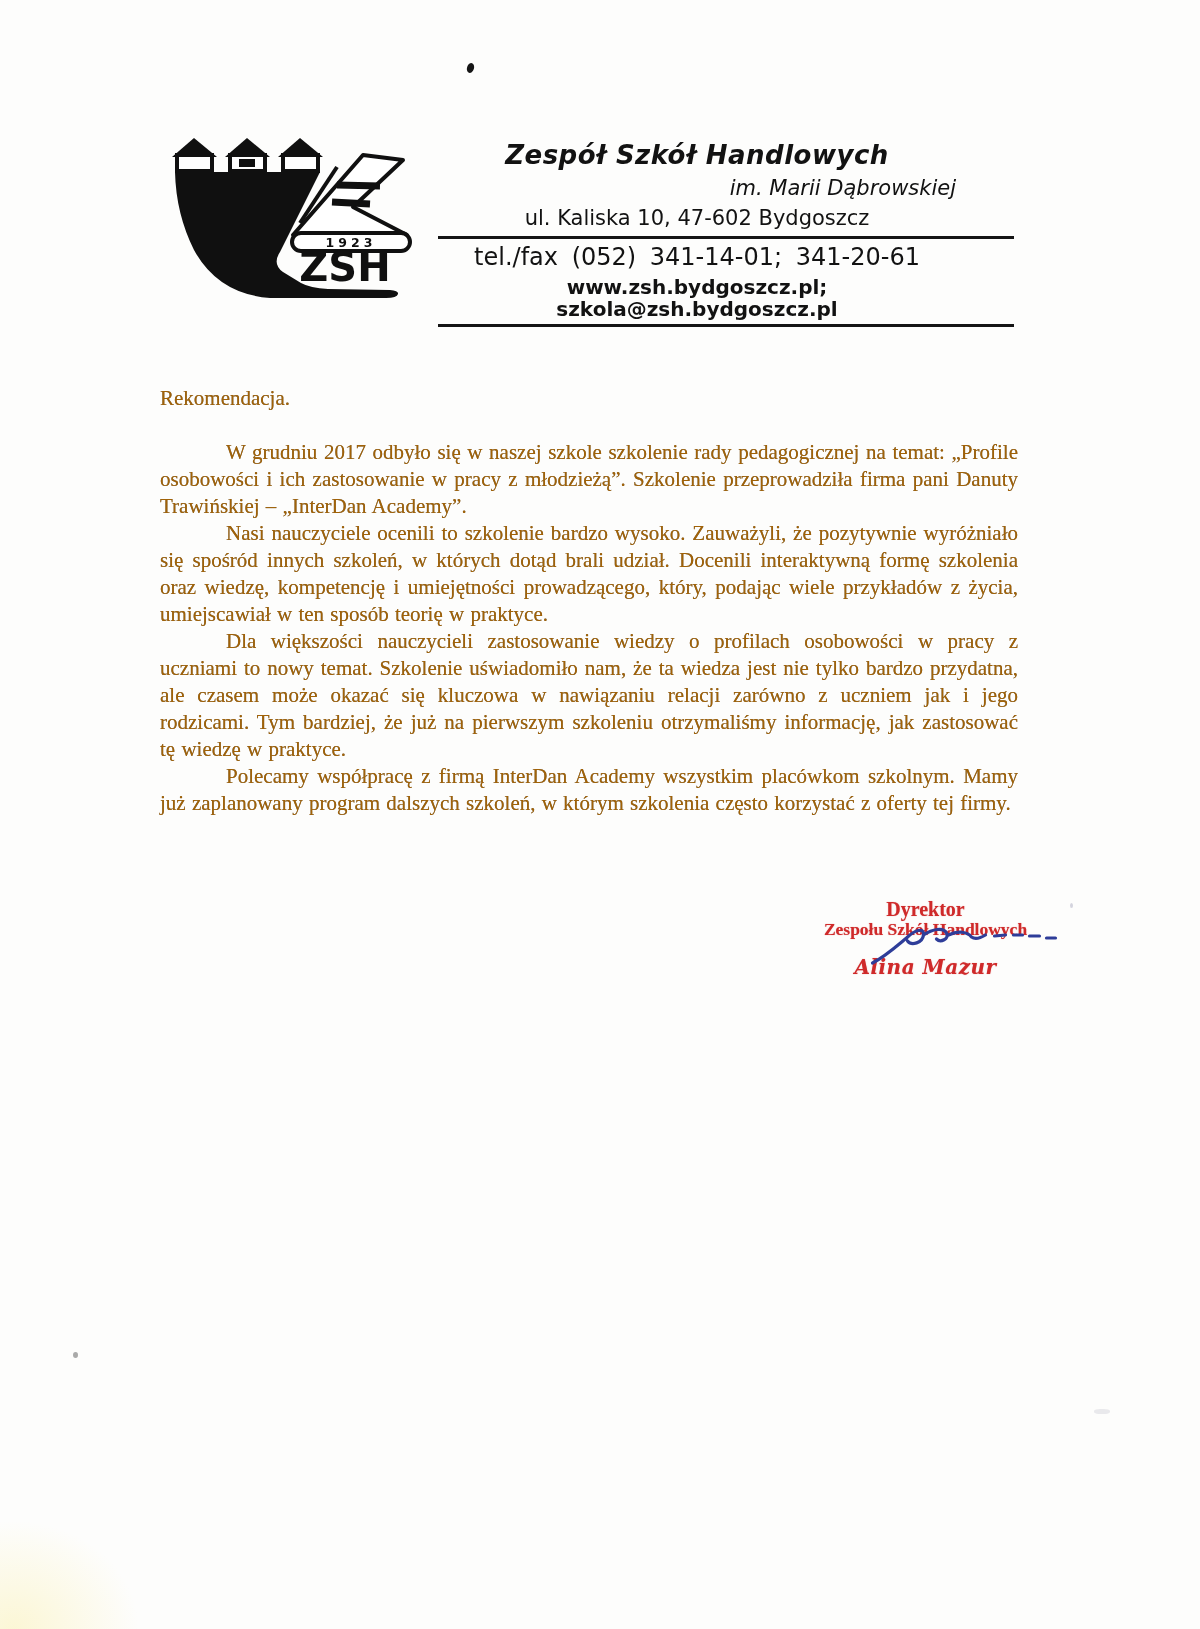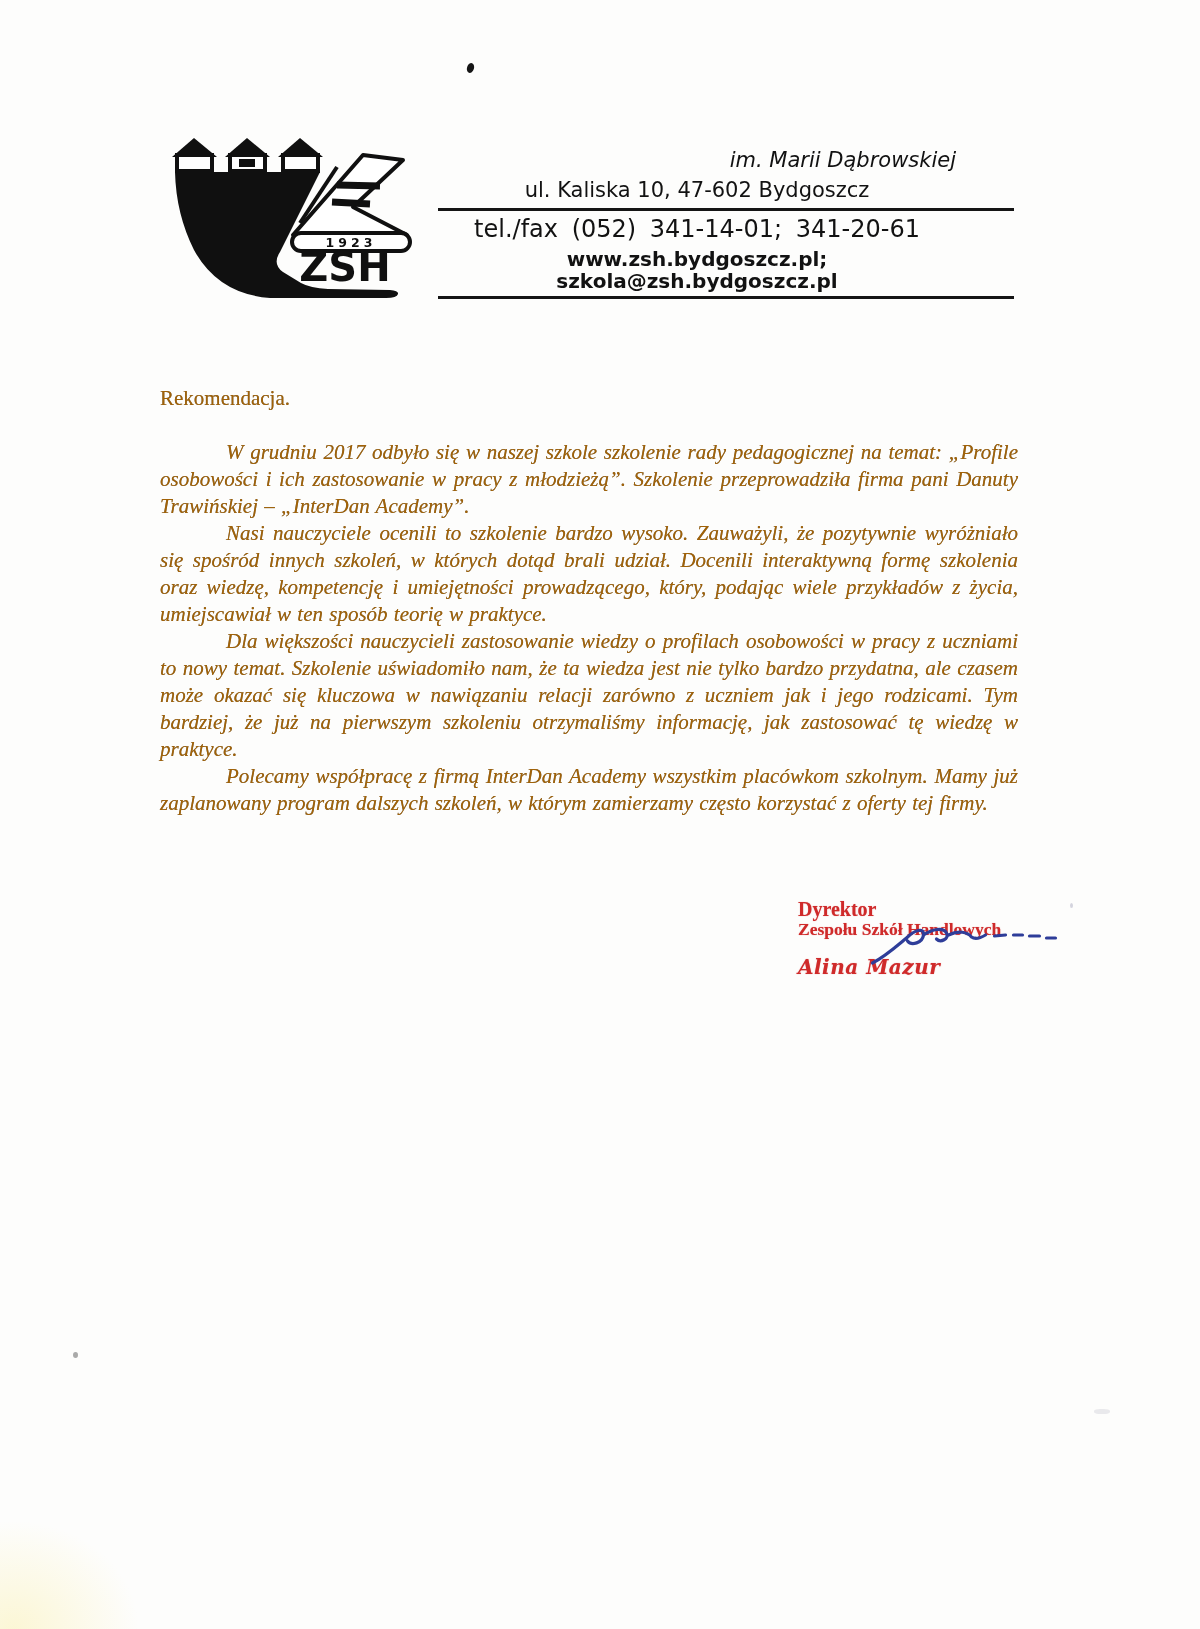--- a/index.html
+++ b/index.html
@@ -23,24 +23,24 @@
   .tel{font-size:24px;line-height:22px;margin-top:7px;font-weight:400;word-spacing:6px;}
   .www{font-size:20px;line-height:22px;margin-top:8px;font-weight:600;}
   
   .letter{
     position:absolute;left:160px;top:385px;width:858px;
     font-size:21px;line-height:27px;color:#a16207;
     text-shadow:0 0 .5px rgba(20,20,20,.55);
   }
   .letter p{margin:0;}
   .letter .title{margin-bottom:27px;}
-  .letter .para{text-align:justify;text-indent:66px;word-spacing:1px;font-style:italic;}
+  .letter .para{text-align:justify;text-indent:66px;word-spacing:1px;}
   
   .signature{
-    position:absolute;left:798px;top:899px;width:255px;
+    position:absolute;left:798px;top:899px;width:255px;text-align:center;
     color:#cf2a2a;font-family:"Liberation Serif",serif;
     text-shadow:0 0 1px rgba(205,40,40,.5);
   }
   .stamp-line1{font-size:20px;font-weight:bold;line-height:21px;}
   .stamp-line2{font-size:17.5px;font-weight:bold;line-height:19px;white-space:nowrap;}
   .sig-name{font-size:20px;font-weight:bold;font-style:italic;margin-top:16px;
     font-family:"DejaVu Serif",serif;letter-spacing:.5px;}
   .ink{position:absolute;left:66px;top:27px;width:205px;height:40px;overflow:visible;}
   
   .speck{position:absolute;border-radius:50%;}
@@ -78,34 +78,35 @@
       <path d="M167,53 L130,109" stroke="#101010" stroke-width="4" fill="none"></path>
       <path d="M167,71 L210,72" stroke="#101010" stroke-width="7" fill="none"></path>
       <path d="M162,88 L200,90" stroke="#101010" stroke-width="7" fill="none"></path>
       <rect x="122" y="119" width="118" height="18" rx="9" fill="#fff" stroke="#101010" stroke-width="4"></rect>
       <text x="181" y="133" text-anchor="middle" font-family="DejaVu Sans, sans-serif" font-size="12.5" font-weight="bold" letter-spacing="4" fill="#101010">1923</text>
     </g>
     <text x="175" y="167" text-anchor="middle" font-family="DejaVu Sans, sans-serif" font-size="40" font-weight="bold" fill="#101010">ZSH</text>
   </svg>
 
   <header class="head-text">
+    <div class="school-name txt">Zespół Szkół Handlowych</div>
     <div class="patron txt">im. Marii Dąbrowskiej</div>
     <div class="address txt">ul. Kaliska 10, 47-602 Bydgoszcz</div>
     <div class="rule"></div>
     <div class="tel txt">tel./fax (052) 341-14-01; 341-20-61</div>
     <div class="www txt">www.zsh.bydgoszcz.pl; szkola@zsh.bydgoszcz.pl</div>
     <div class="rule rule2"></div>
   </header>
 
   <main class="letter">
     <p class="title">Rekomendacja.</p>
     <p class="para">W grudniu 2017 odbyło się w naszej szkole szkolenie rady pedagogicznej na temat: „Profile osobowości i ich zastosowanie w pracy z młodzieżą”. Szkolenie przeprowadziła firma pani Danuty Trawińskiej – „InterDan Academy”.</p>
     <p class="para">Nasi nauczyciele ocenili to szkolenie bardzo wysoko. Zauważyli, że pozytywnie wyróżniało się spośród innych szkoleń, w których dotąd brali udział. Docenili interaktywną formę szkolenia oraz wiedzę, kompetencję i umiejętności prowadzącego, który, podając wiele przykładów z życia, umiejscawiał w ten sposób teorię w praktyce.</p>
     <p class="para">Dla większości nauczycieli zastosowanie wiedzy o profilach osobowości w pracy z uczniami to nowy temat. Szkolenie uświadomiło nam, że ta wiedza jest nie tylko bardzo przydatna, ale czasem może okazać się kluczowa w nawiązaniu relacji zarówno z uczniem jak i jego rodzicami. Tym bardziej, że już na pierwszym szkoleniu otrzymaliśmy informację, jak zastosować tę wiedzę w praktyce.</p>
-    <p class="para">Polecamy współpracę z firmą InterDan Academy wszystkim placówkom szkolnym. Mamy już zaplanowany program dalszych szkoleń, w którym zamierzamy często korzystać z oferty tej firmy.</p>
+    <p class="para">Polecamy współpracę z firmą InterDan Academy wszystkim placówkom szkolnym. Mamy już zaplanowany program dalszych szkoleń, w którym szkolenia często korzystać z oferty tej firmy.</p>
   </main>
 
   <div class="signature">
     <div class="stamp-line1">Dyrektor</div>
     <div class="stamp-line2">Zespołu Szkół Handlowych</div>
     <svg class="ink" viewBox="0 0 200 40" aria-hidden="true">
       <g stroke="#2e3d99" stroke-width="3.2" fill="none" stroke-linecap="round">
         <path d="M6,37 C18,31 28,22 40,12 C48,4 58,1 57,9 C56,17 45,20 41,15"></path>
         <path d="M57,9 C66,3 77,1 80,7 C83,13 74,17 70,13"></path>
         <path d="M82,9 C92,4 101,6 105,11 C109,14 114,12 119,9"></path>

